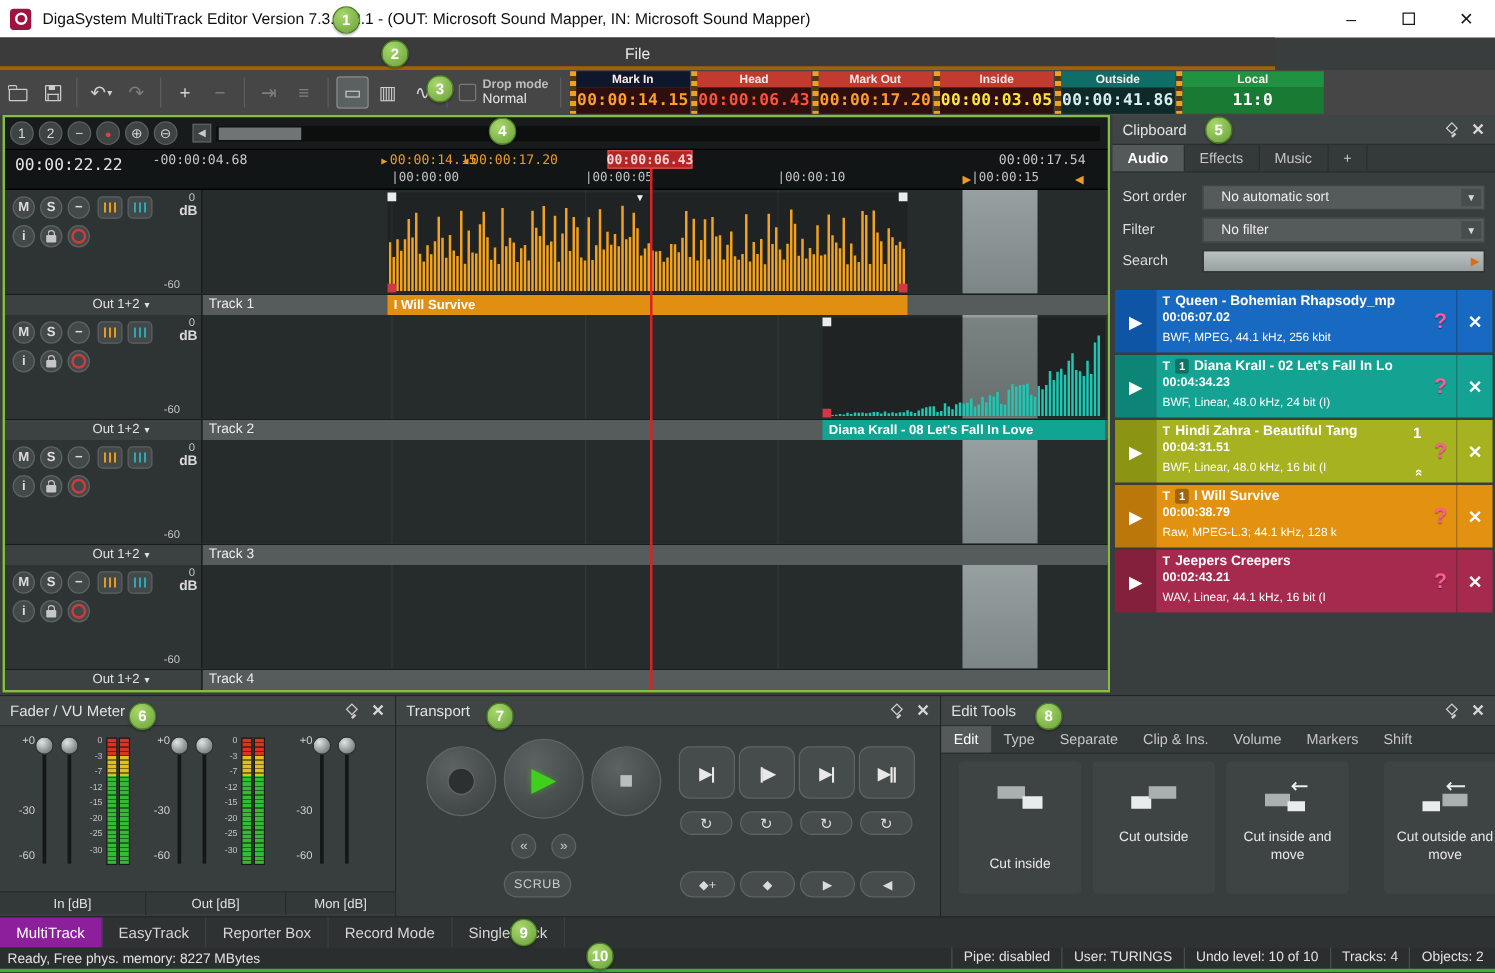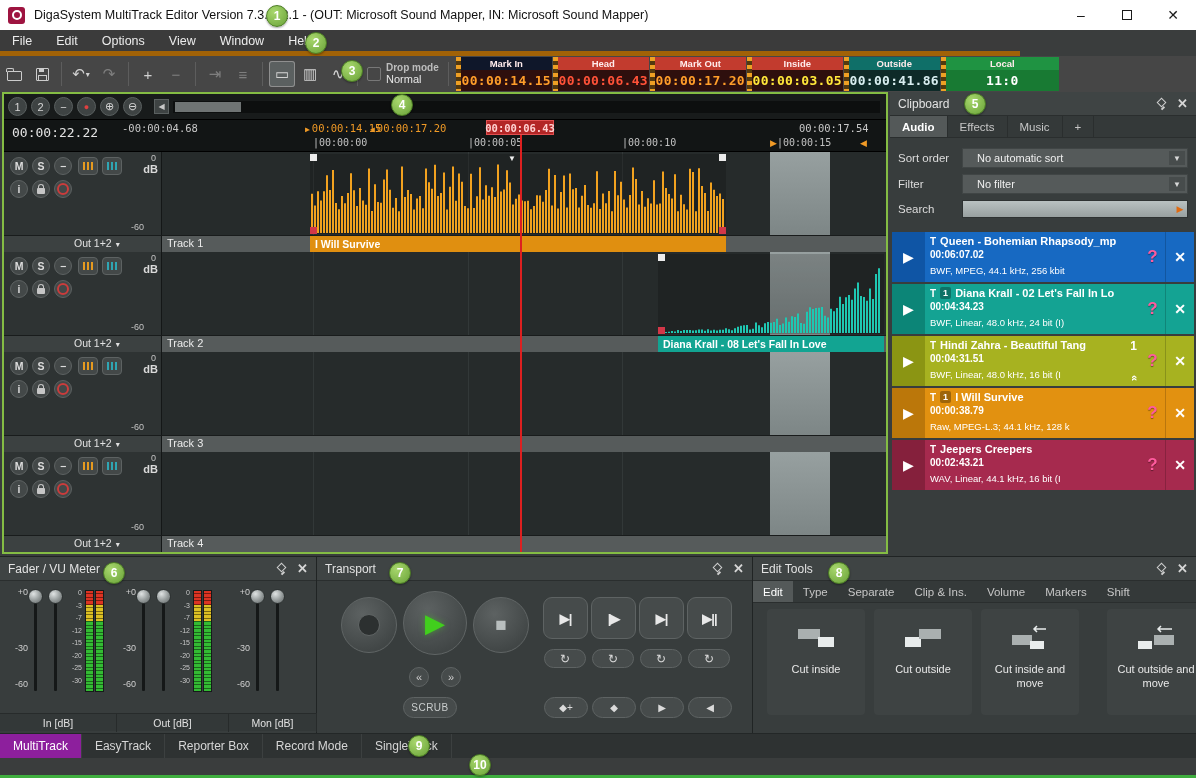--- a/index.html
+++ b/index.html
@@ -10,21 +10,21 @@
 
 #titlebar{left:0;top:0;width:1196px;height:30px;background:#ffffff;display:flex;align-items:center;}
 #app-logo{width:17px;height:17px;margin-left:8px;border-radius:3px;background:#9e1440;position:relative;flex:0 0 auto;}
 #app-logo::after{content:"";position:absolute;left:3.5px;top:3.5px;width:6px;height:6px;border:2px solid #fff;border-radius:50%;}
 #title-text{margin-left:9px;font-size:12.5px;color:#101010;white-space:nowrap;}
 #win-controls{margin-left:auto;display:flex;height:100%;}
 .winbtn{width:46px;display:flex;align-items:center;justify-content:center;color:#1a1a1a;font-size:14px;}
 .winbox{width:10px;height:10px;border:1.2px solid #1a1a1a;display:inline-block;}
 
 
-#menubar{left:0;top:30px;width:1020px;height:26px;background:#3b3b3b;display:flex;align-items:center;border-bottom:5px solid #a16207;}
+#menubar{left:0;top:30px;width:1020px;height:26px;background:#3b3b3b;display:flex;align-items:center;border-bottom:3px solid #a16207;flex-direction:column;}
 .menu-item{padding:0 12px;font-size:12.5px;color:#ececec;line-height:26px;}
 
 
 #toolbar{left:0;top:56px;width:1196px;height:36px;background:#464646;display:flex;align-items:center;overflow:hidden;}
 .tbtn{min-width:26px;height:26px;margin:0 1px;display:flex;align-items:center;justify-content:center;color:#d2d2d2;font-size:15px;border-radius:3px;position:relative;}
 .tbtn.active{background:#5b6060;box-shadow:inset 0 0 0 1px #8f8f8f;}
 .tbtn.disabled{opacity:.4;}
 .tsep{width:1px;height:24px;background:#5d5d5d;margin:0 5px;flex:0 0 auto;}
 .caret{font-size:8px;margin-left:1px;color:#d2d2d2;}
 .ic{position:relative;display:inline-block;}
@@ -681,21 +681,21 @@
     <div id="et-tabs">
         <div class="et-tab active">Edit</div>
         <div class="et-tab">Type</div>
         <div class="et-tab">Separate</div>
         <div class="et-tab">Clip &amp; Ins.</div>
         <div class="et-tab">Volume</div>
         <div class="et-tab">Markers</div>
         <div class="et-tab">Shift</div>
       </div>
     <div id="et-body">
-        <div class="et-btn" style="left: 14px;">
+        <div class="et-btn" style="left: 14px; gap: 21px;">
           <div><svg width="44" height="28" viewBox="0 0 44 28">
               <rect x="4" y="6" width="22" height="10" fill="#aab0b0"></rect>
               <rect x="24" y="14" width="16" height="10" fill="#e8ecec"></rect>
             </svg></div>
           <div class="et-lab">Cut inside</div>
         </div>
         <div class="et-btn" style="left: 121px;">
           <div><svg width="44" height="28" viewBox="0 0 44 28">
               <rect x="4" y="14" width="16" height="10" fill="#e8ecec"></rect>
               <rect x="18" y="6" width="22" height="10" fill="#aab0b0"></rect>
@@ -722,20 +722,28 @@
   </div>
 
   <div class="abs" id="tabbar">
       <div class="btab active">MultiTrack</div>
       <div class="btab">EasyTrack</div>
       <div class="btab">Reporter Box</div>
       <div class="btab">Record Mode</div>
       <div class="btab">SingleTrack</div>
     </div>
 
+  <div class="abs" id="statusbar">
+    <div id="status-left">Ready, Free phys. memory: 8227 MBytes</div>
+  <div class="sseg">Pipe: disabled</div>
+      <div class="sseg">User: TURINGS</div>
+      <div class="sseg">Undo level: 10 of 10</div>
+      <div class="sseg">Tracks: 4</div>
+      <div class="sseg">Objects: 2</div>
+    </div>
   <div class="abs" id="bottom-green"></div>
 
   <div id="badges">
       <div class="badge" style="left: 266px; top: 5px;">1</div>
       <div class="badge" style="left: 305px; top: 32px;">2</div>
       <div class="badge" style="left: 341px; top: 60px;">3</div>
       <div class="badge" style="left: 391px; top: 94px;">4</div>
       <div class="badge" style="left: 964px; top: 93px;">5</div>
       <div class="badge" style="left: 103px; top: 562px;">6</div>
       <div class="badge" style="left: 389px; top: 562px;">7</div>

